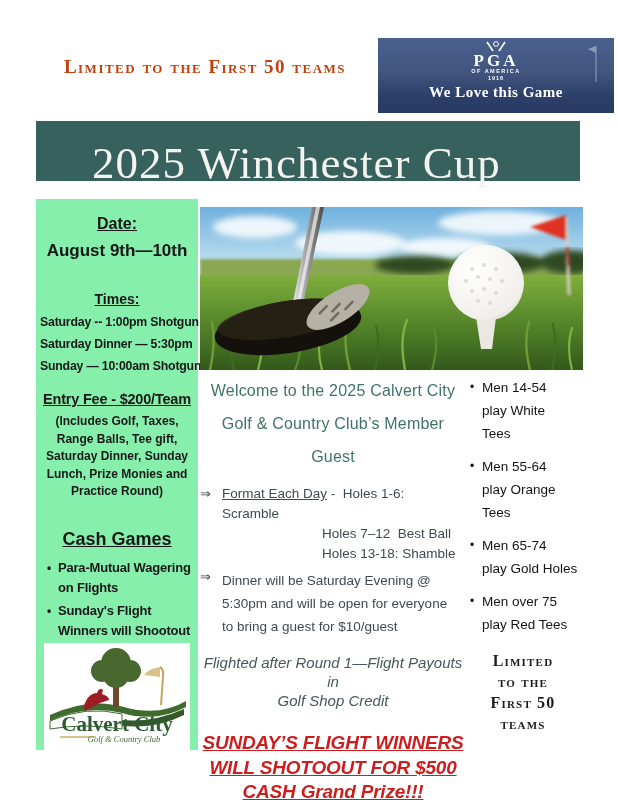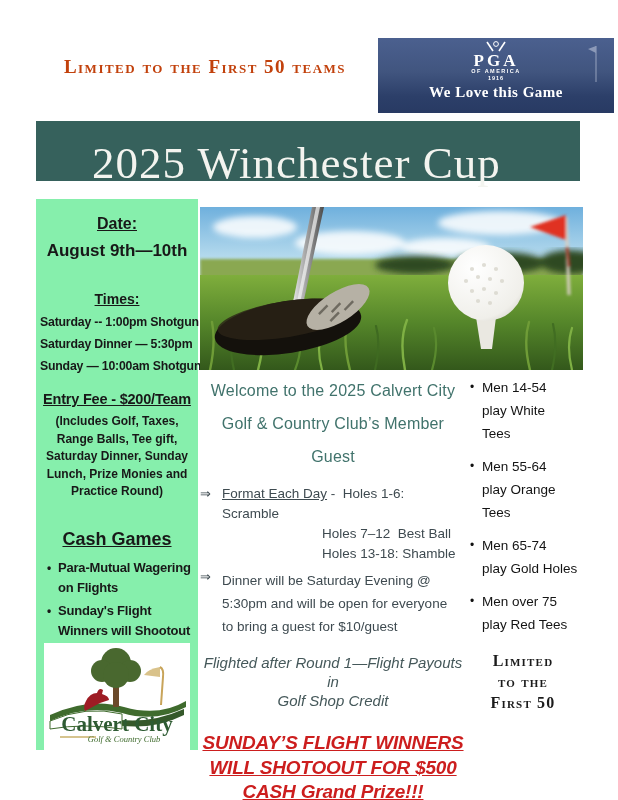--- a/index.html
+++ b/index.html
@@ -328,16 +328,17 @@
       <span class="tee-lines">
         <div class="tee-line">Men over 75</div>
         <div class="tee-line">play Red Tees</div>
       </span>
     </div>
 
     <div class="footer-note">
       <div>Limited</div>
       <div>to the</div>
       <div>First 50</div>
+      <div>teams</div>
     </div>
   </div>
 
 </div>
 
 </body></html>

